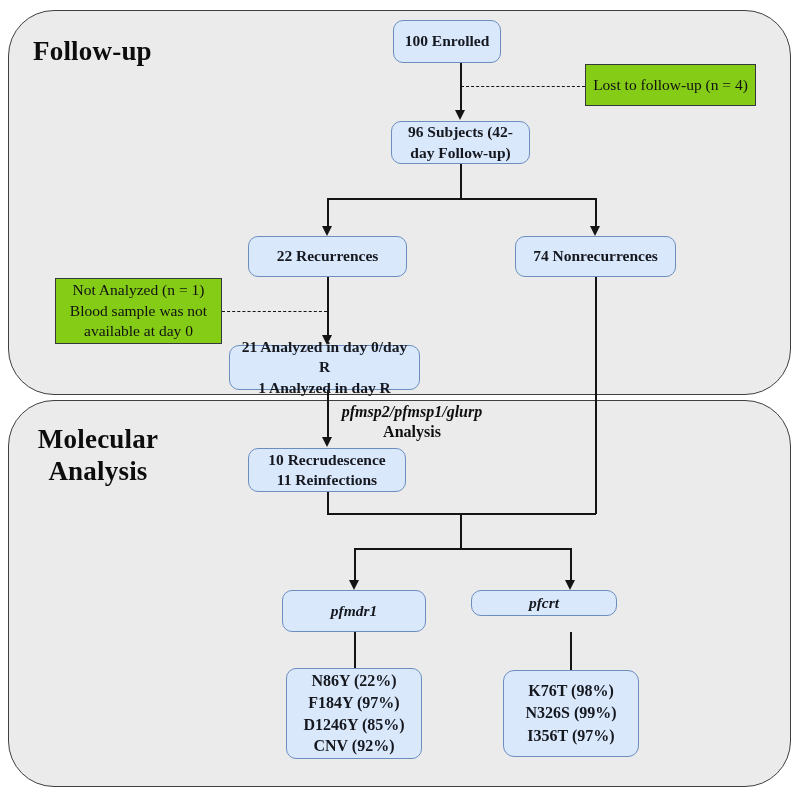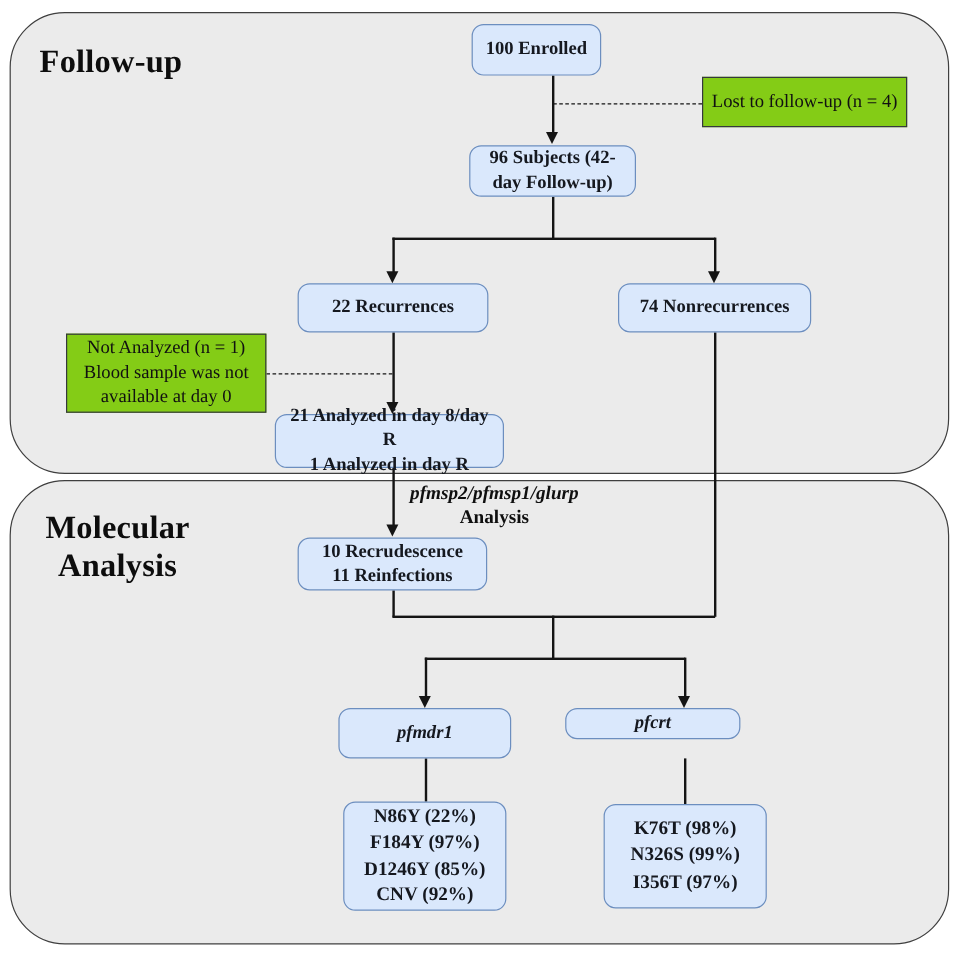--- a/index.html
+++ b/index.html
@@ -97,21 +97,21 @@
 
   <div class="node" style="left:393px;top:20px;width:108px;height:43px;">100 Enrolled</div>
 
   <div class="node" style="left:391px;top:121px;width:139px;height:43px;text-align:center;">96 Subjects (42-day Follow-up)</div>
 
   <div class="node" style="left:248px;top:236px;width:159px;height:41px;">22 Recurrences</div>
 
   <div class="node" style="left:515px;top:236px;width:161px;height:41px;">74 Nonrecurrences</div>
 
   <div class="node" style="left:229px;top:345px;width:191px;height:45px;">
-    <span>21 Analyzed in day 8/day R</span>
+    <span>21 Analyzed in day 0/day R</span>
     <span>1 Analyzed in day R</span>
   </div>
 
   <div class="node" style="left:248px;top:448px;width:158px;height:44px;">
     <span>10 Recrudescence</span>
     <span>11 Reinfections</span>
   </div>
 
   <div class="node" style="left:282px;top:590px;width:144px;height:42px;">
     <span class="ital">pfmdr1</span>
@@ -121,21 +121,21 @@
     <span class="ital">pfcrt</span>
   </div>
 
   <div class="node" style="left:286px;top:668px;width:136px;height:91px;font-size:16px;line-height:1.35;">
     <span class="mut-line">N86Y (22%)</span>
     <span class="mut-line">F184Y (97%)</span>
     <span class="mut-line">D1246Y (85%)</span>
     <span class="mut-line">CNV (92%)</span>
   </div>
 
-  <div class="node" style="left:503px;top:670px;width:136px;height:87px;font-size:16px;line-height:1.4;">
+  <div class="node" style="left:503px;top:670px;width:136px;height:87px;font-size:16px;line-height:1.4;border-radius:11px;">
     <span class="mut-line">K76T (98%)</span>
     <span class="mut-line">N326S (99%)</span>
     <span class="mut-line">I356T (97%)</span>
   </div>
 
   <div class="note" style="left:585px;top:64px;width:171px;height:42px;">Lost to follow-up (n = 4)</div>
 
   <div class="note" style="left:55px;top:278px;width:167px;height:66px;">
     <span>Not Analyzed (n = 1)</span>
     <span>Blood sample was not</span>

